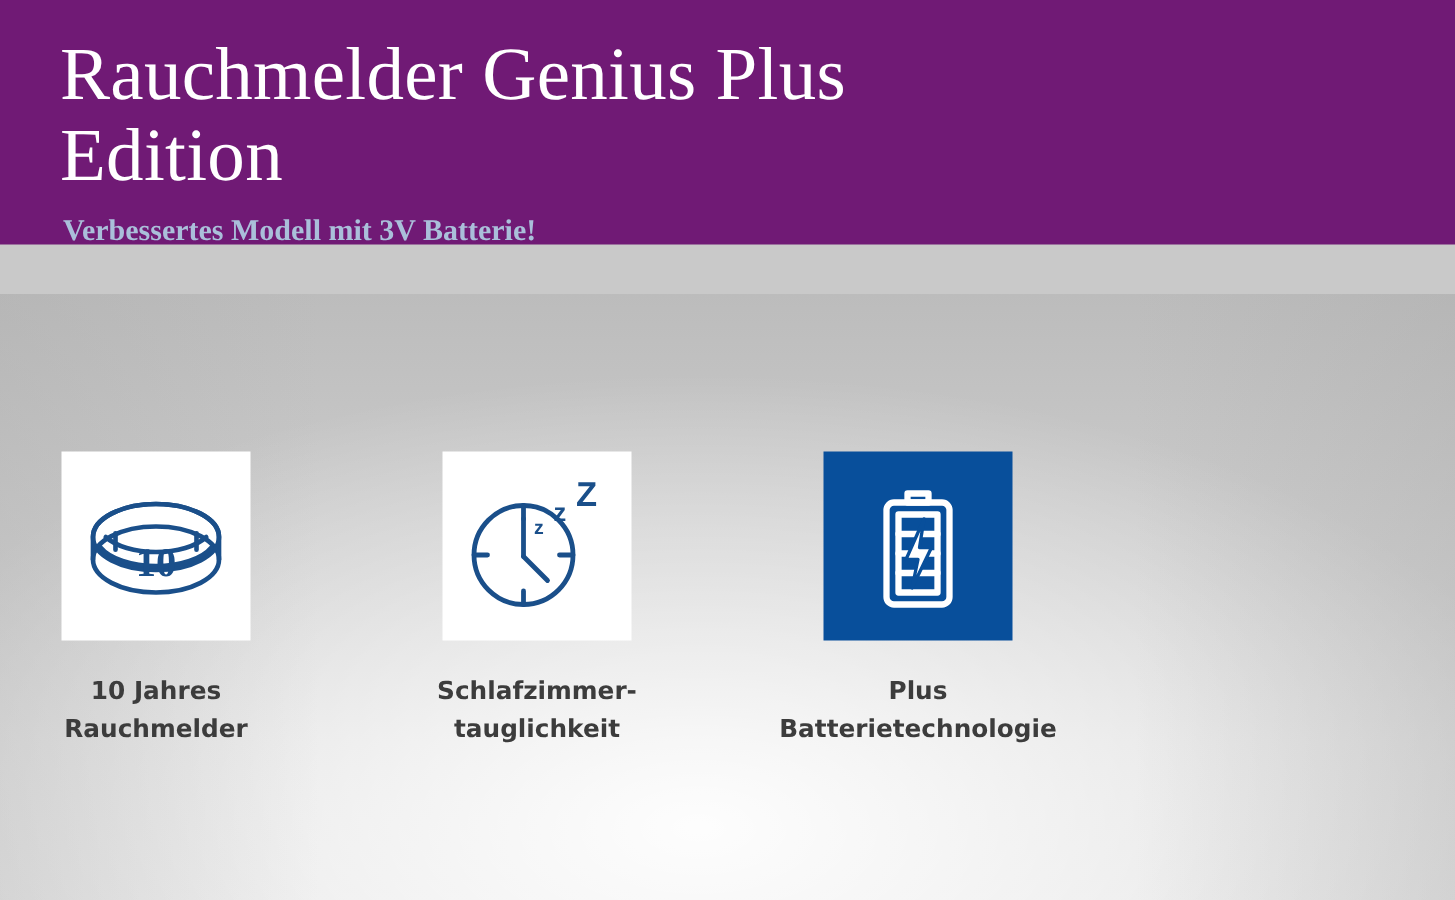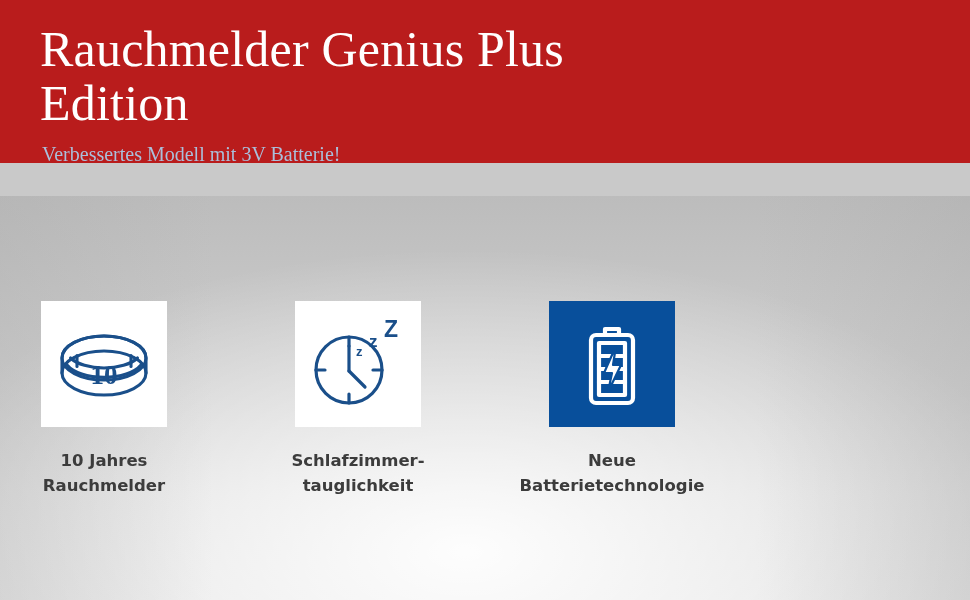--- a/index.html
+++ b/index.html
@@ -21,21 +21,21 @@
     background: #c9c9c9;
   }
 
   
   .header {
     position: absolute;
     left: 0;
     top: 0;
     width: 970px;
     height: 163px;
-    background: #b91c1c;
+    background: #701a75;
     box-sizing: border-box;
   }
   .header-inner {
     position: absolute;
     left: 40px;
     top: 22px;
     right: 40px;
   }
   .headline {
     font-family: "Liberation Serif", "DejaVu Serif", serif;
@@ -46,21 +46,21 @@
     letter-spacing: 0.2px;
     margin: 0;
     white-space: pre-line;
     max-width: 700px;
   }
   .subline {
     font-family: "Liberation Serif", "DejaVu Serif", serif;
     font-size: 20px;
     line-height: 24px;
     color: #aabfda;
-    font-weight: 400;
+    font-weight: 700;
     margin: 12px 0 0 2px;
   }
 
   
   .body-area {
     position: absolute;
     left: 0;
     top: 196px;
     width: 970px;
     height: 404px;
@@ -197,21 +197,21 @@
 
             <rect x="18" y="25" width="26" height="52"></rect>
             <path d="M18 38 H44"></path>
             <path d="M18 51 H44"></path>
             <path d="M18 64 H44"></path>
 
             <path d="M35 28 L23 55 H31 L27 74 L40 47 H32 Z" fill="#ffffff" stroke="#084f9b" stroke-width="2.2"></path>
           </svg>
         </span>
       </div>
-      <div class="caption">Neue
+      <div class="caption">Plus
 Batterietechnologie</div>
     </div>
 
     <div class="feature">
     </div>
 
   </div>
 </div>
 
 </body></html>

